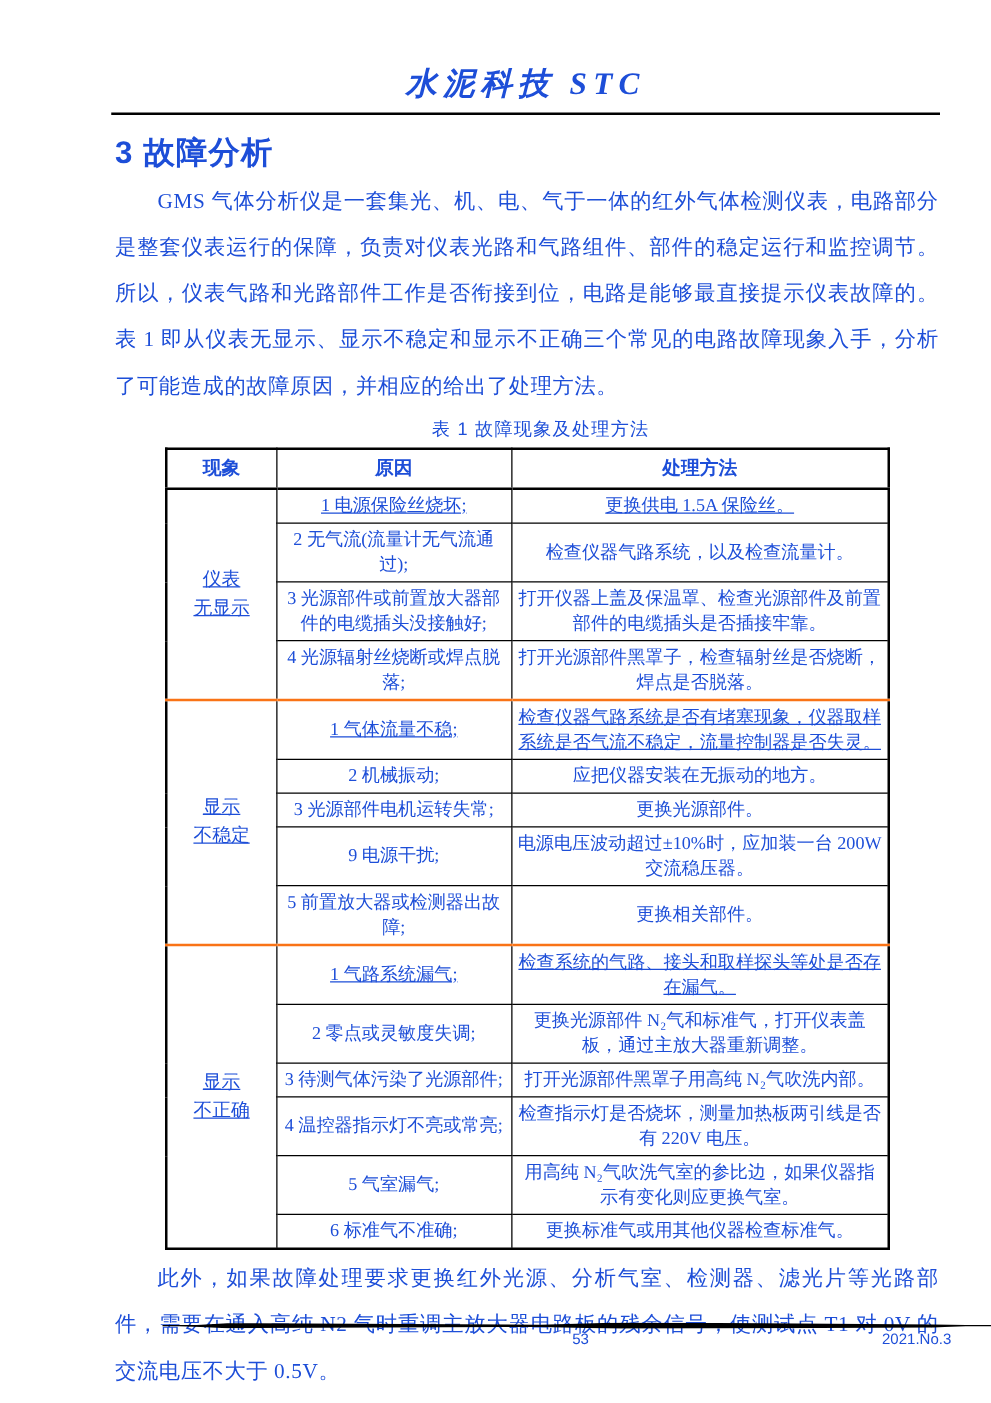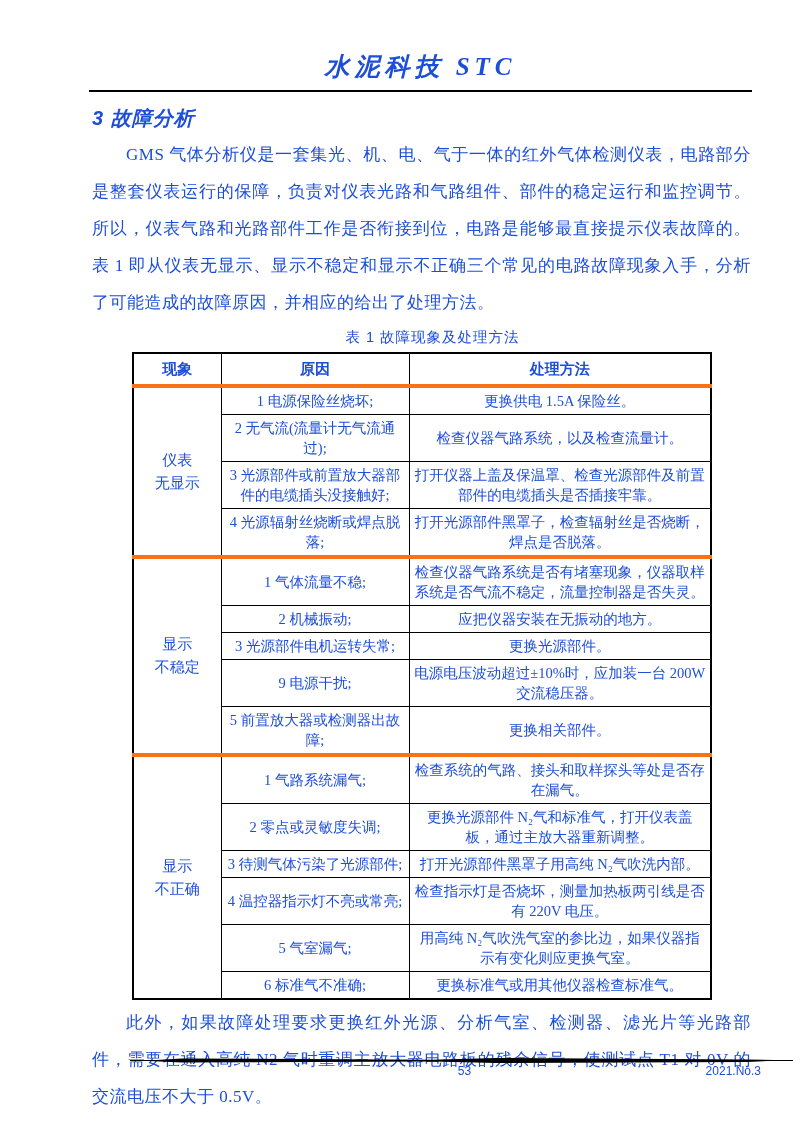--- a/index.html
+++ b/index.html
@@ -32,23 +32,22 @@
     margin: 7px 65px 0 65px;
     border: none;
     border-top: 2px solid #000;
     height: 0;
   }
   
   .section-heading {
     margin: 13px 68px 0 68px;
     font-family: "Liberation Sans", sans-serif;
     font-weight: bold;
-    font-size: 20px;
+    font-size: 25px;
     letter-spacing: 1px;
-    font-style: italic;
   }
   
   .body-par {
     margin: 4px 66px 0 68px;
     font-size: 17px;
     line-height: 37px;
     text-align: justify;
     text-indent: 2em;
     letter-spacing: 0.5px;
   }
@@ -80,21 +79,21 @@
     vertical-align: middle;
     padding: 3px 4px;
   }
   table.fault-table th {
     font-family: "Liberation Sans", sans-serif;
     font-weight: bold;
     font-size: 15px;
     height: 24px;
     border-bottom: 2px solid #000;
   }
-  tr.group-start td { border-top: 4px solid #f97316; }
+  tr.group-start td { border-top: 2px solid #f97316; text-decoration: underline; }
   td.phen {
     font-size: 15px;
     line-height: 23px;
   }
   .phen-line { display: block; }
   
   .footer {
     position: absolute;
     left: 0;
     bottom: 40px;

